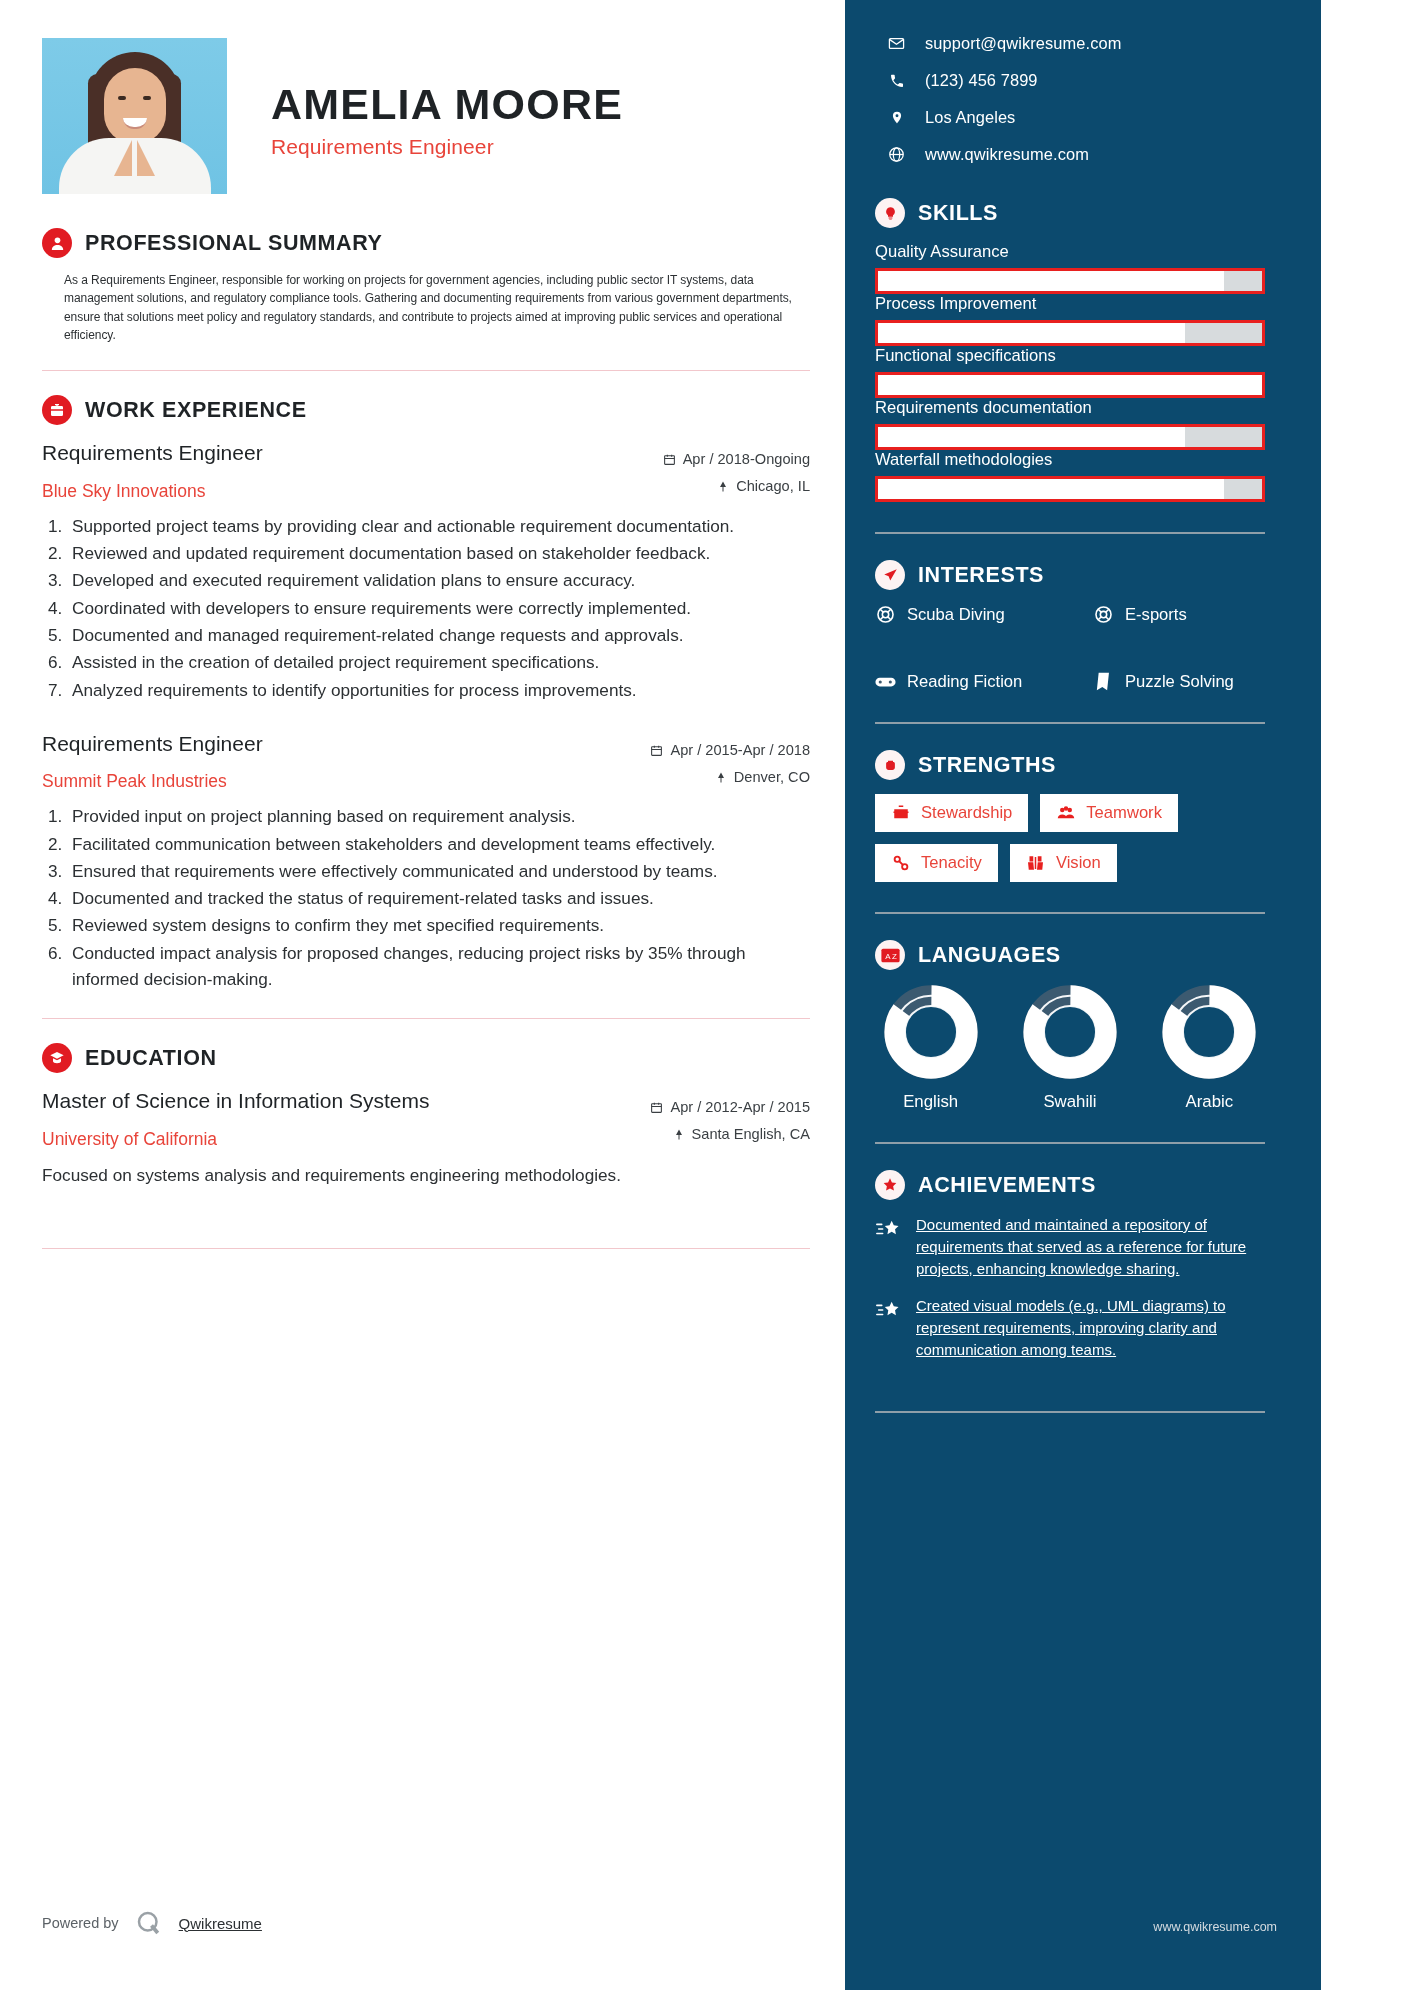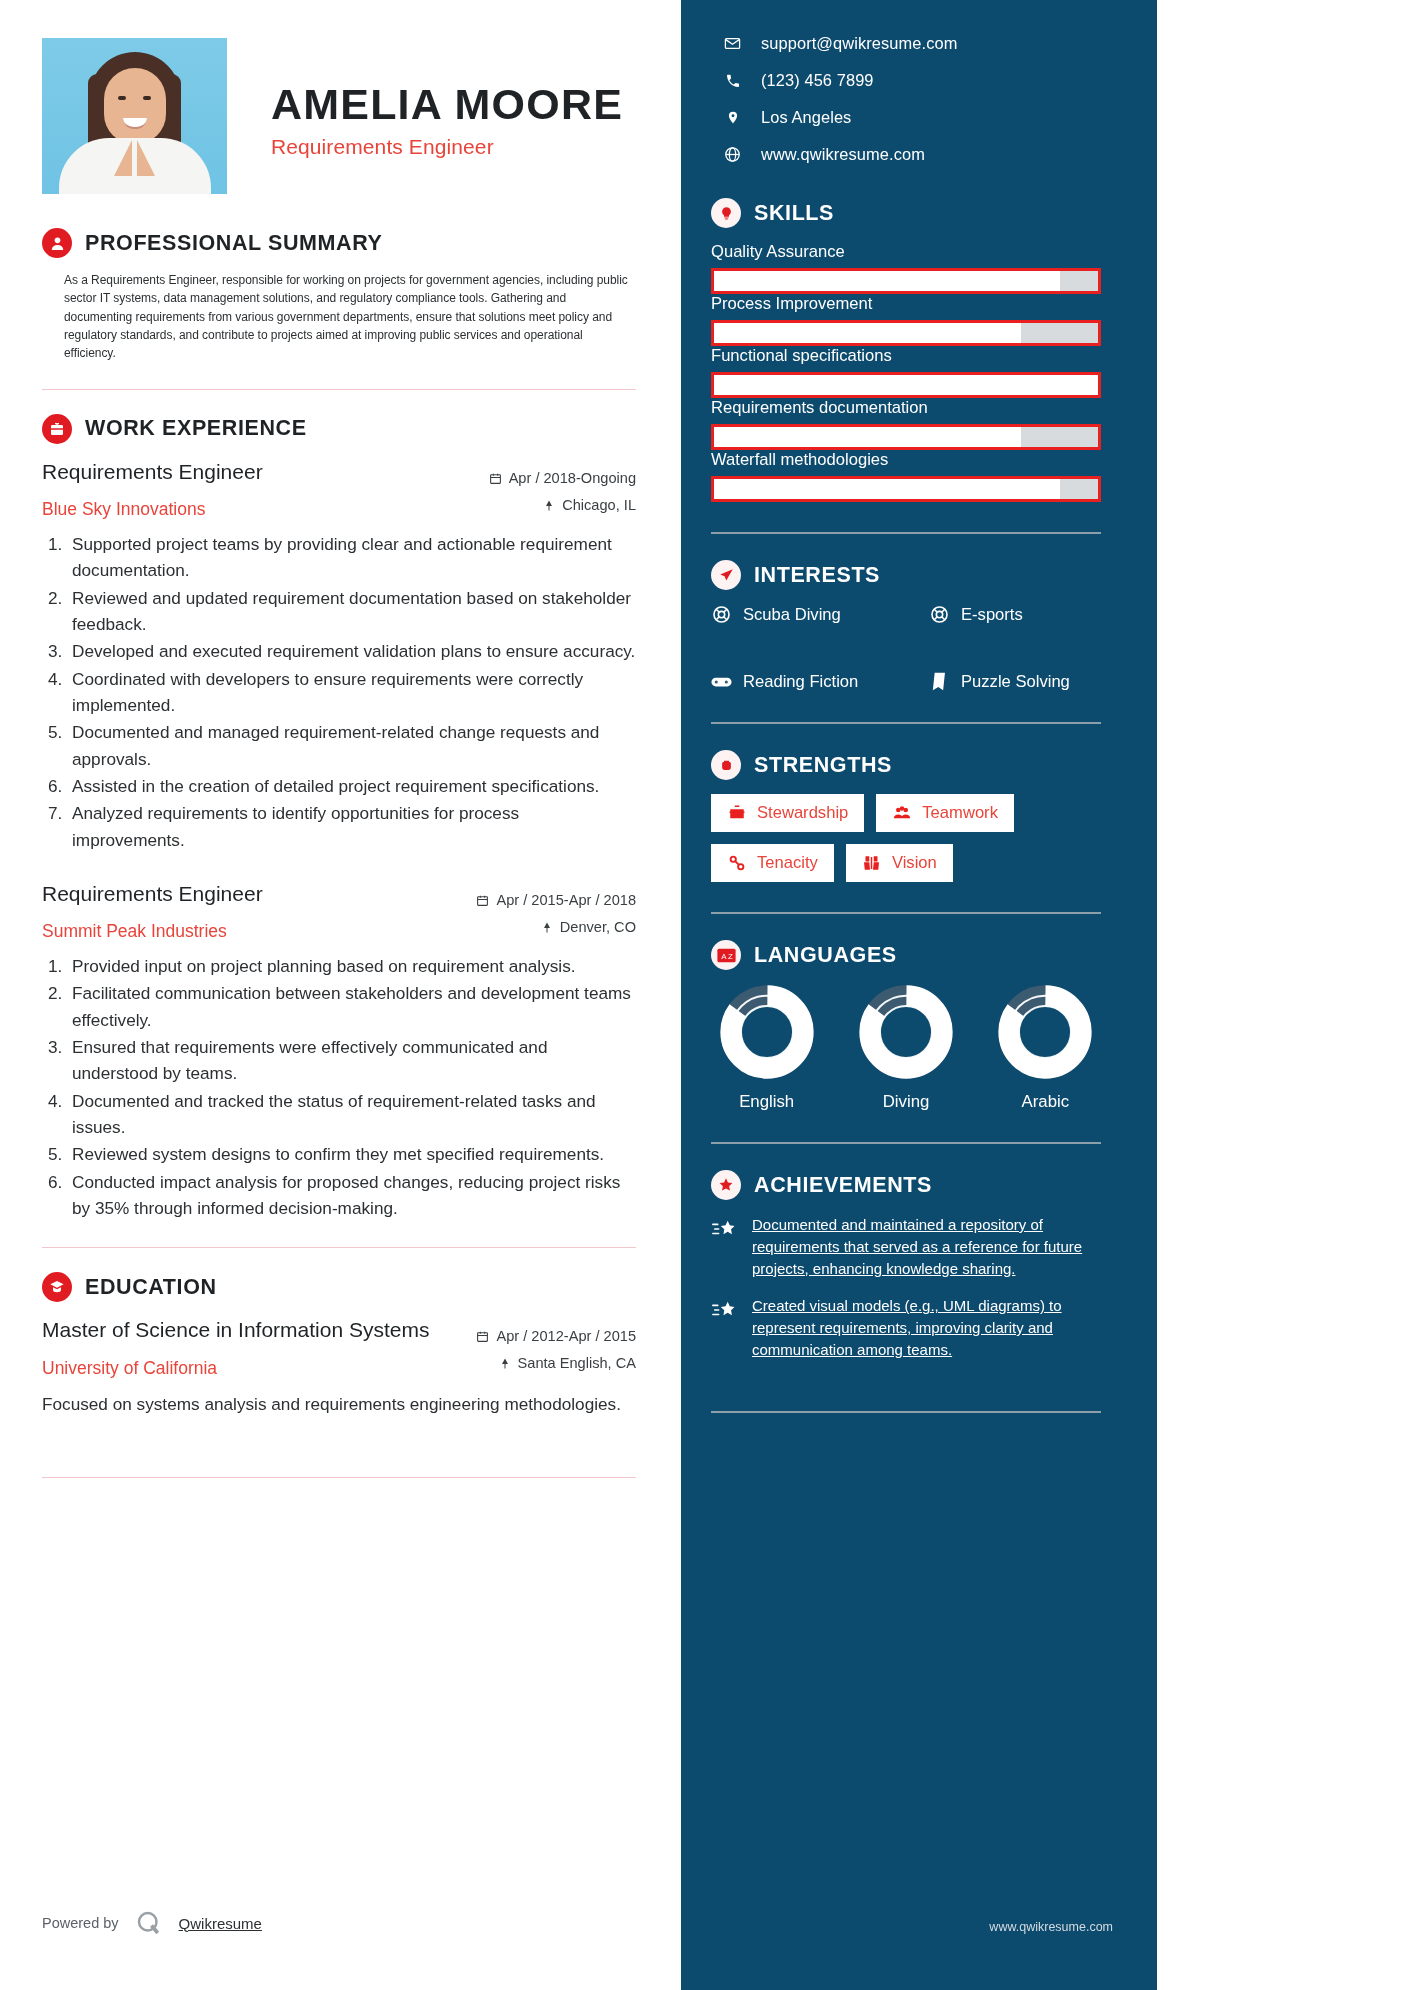--- a/index.html
+++ b/index.html
@@ -14,22 +14,22 @@
     position: relative;
     width: 1407px;
     height: 1990px;
     display: flex;
     background: #ffffff;
     overflow: hidden;
   }
 
   
   .left {
-    width: 681px;
-    padding: 38px 45px 0 42px;
+    width: 845px;
+    padding: 38px 35px 0 42px;
     position: relative;
     background: #ffffff;
   }
 
   .header-row {
     display: flex;
     align-items: flex-start;
     gap: 0px;
     margin-bottom: 34px;
     height: 156px;
@@ -729,21 +729,21 @@
         </svg>
         <div class="lname">English</div>
       </div>
       <div class="lang">
         <svg class="donut" viewBox="0 0 42 42">
           <circle cx="21" cy="21" r="15.9" fill="none" stroke="#3c5a70" stroke-width="9"></circle>
           <circle class="lvl" cx="21" cy="21" r="15.9" fill="none" stroke="#ffffff" stroke-width="9" stroke-dasharray="85 15" stroke-dashoffset="25"></circle>
           <circle cx="21" cy="21" r="15.9" fill="none" stroke="#ffffff" stroke-width="0.9" opacity="0.95"></circle>
           <circle cx="21" cy="21" r="11.4" fill="none" stroke="#ffffff" stroke-width="0.9" opacity="0.95"></circle>
         </svg>
-        <div class="lname">Diving</div>
+        <div class="lname">Swahili</div>
       </div>
       <div class="lang">
         <svg class="donut" viewBox="0 0 42 42">
           <circle cx="21" cy="21" r="15.9" fill="none" stroke="#3c5a70" stroke-width="9"></circle>
           <circle class="lvl" cx="21" cy="21" r="15.9" fill="none" stroke="#ffffff" stroke-width="9" stroke-dasharray="85 15" stroke-dashoffset="25"></circle>
           <circle cx="21" cy="21" r="15.9" fill="none" stroke="#ffffff" stroke-width="0.9" opacity="0.95"></circle>
           <circle cx="21" cy="21" r="11.4" fill="none" stroke="#ffffff" stroke-width="0.9" opacity="0.95"></circle>
         </svg>
         <div class="lname">Arabic</div>
       </div>

